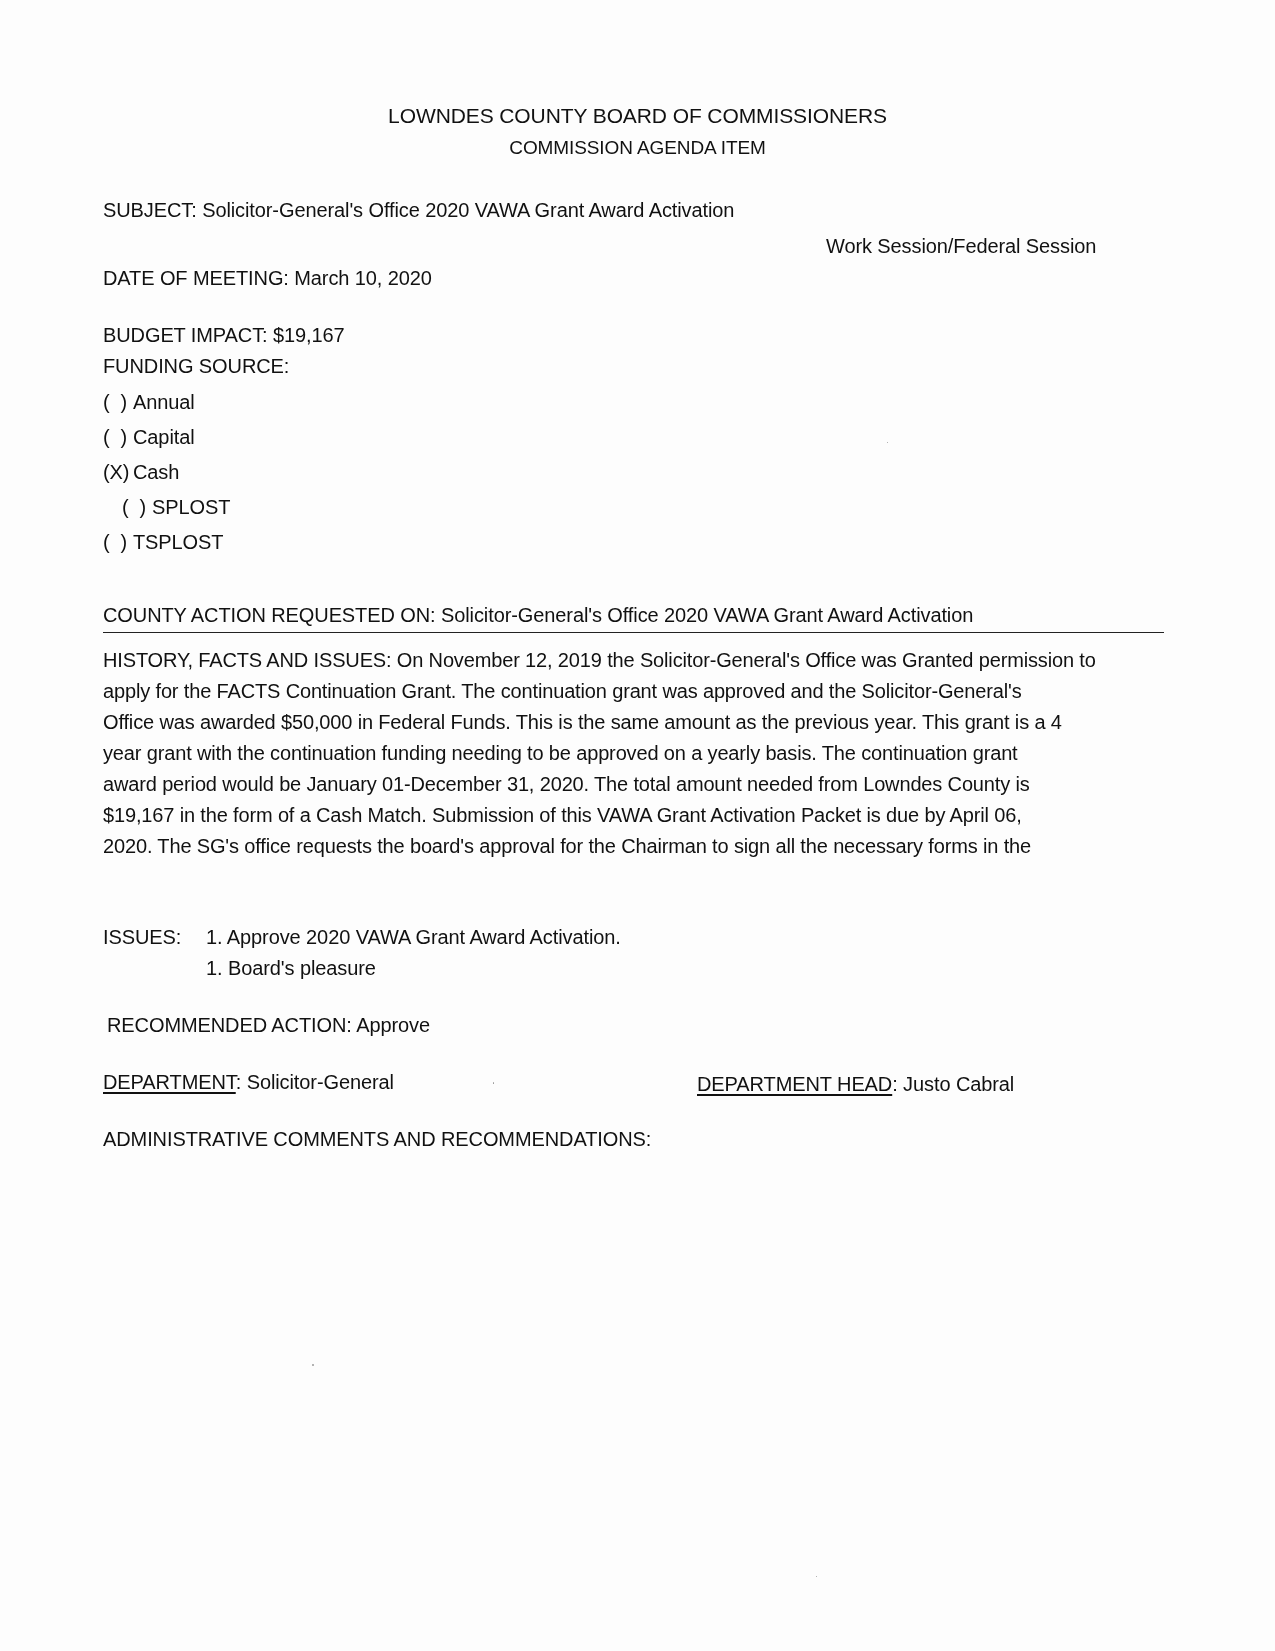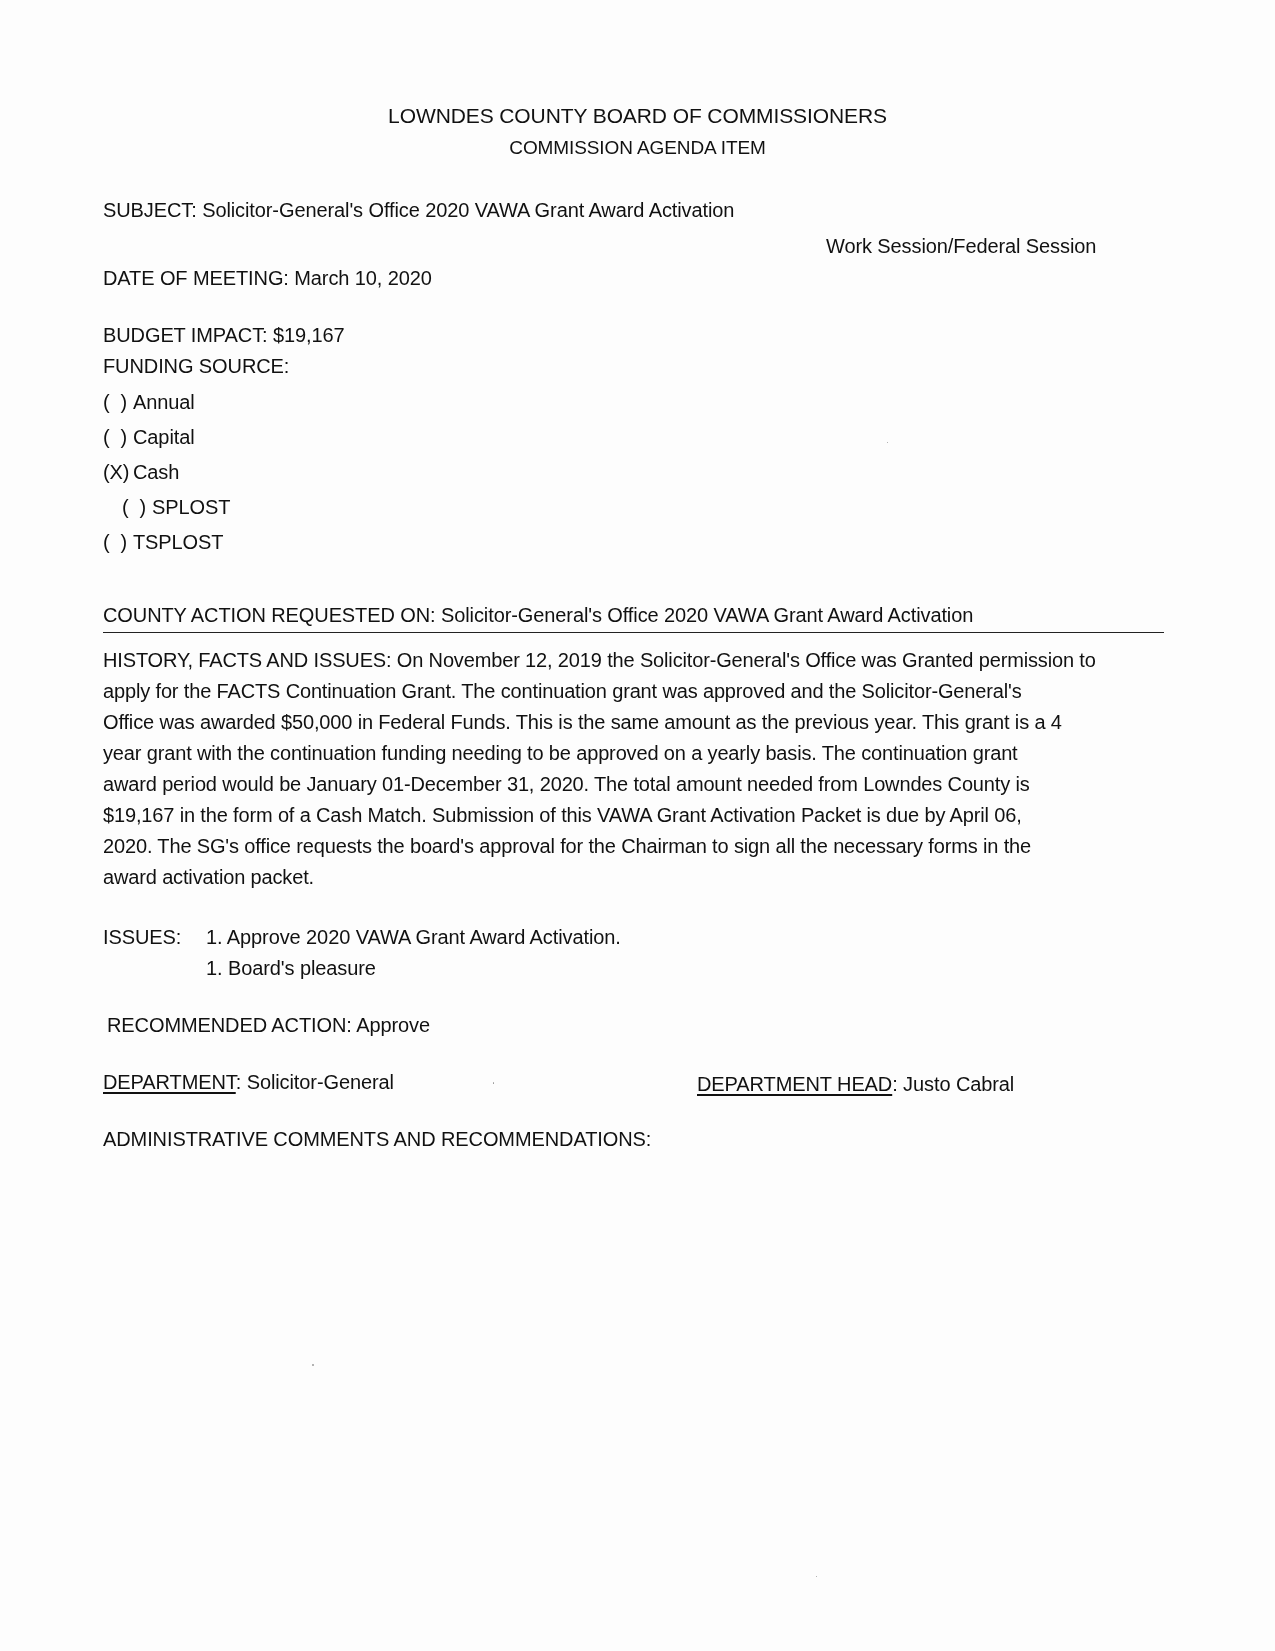--- a/index.html
+++ b/index.html
@@ -112,21 +112,20 @@
   <div class="rule"></div>
 
   <div class="para">
     <span class="line">HISTORY, FACTS AND ISSUES: On November 12, 2019 the Solicitor-General's Office was Granted permission to</span>
     <span class="line">apply for the FACTS Continuation Grant. The continuation grant was approved and the Solicitor-General's</span>
     <span class="line">Office was awarded $50,000 in Federal Funds. This is the same amount as the previous year. This grant is a 4</span>
     <span class="line">year grant with the continuation funding needing to be approved on a yearly basis. The continuation grant</span>
     <span class="line">award period would be January 01-December 31, 2020. The total amount needed from Lowndes County is</span>
     <span class="line">$19,167 in the form of a Cash Match. Submission of this VAWA Grant Activation Packet is due by April 06,</span>
     <span class="line">2020. The SG's office requests the board's approval for the Chairman to sign all the necessary forms in the</span>
-    <span class="line">award activation packet.</span>
   </div>
 
   <div class="t" style="left:103px; top:925px;">ISSUES:</div>
   <div class="t" style="left:206px; top:925px;">1. Approve 2020 VAWA Grant Award Activation.</div>
   <div class="t" style="left:206px; top:956px;">1. Board's pleasure</div>
 
   <div class="t" style="left:107px; top:1013px;">
     <span>RECOMMENDED ACTION:</span>
     <span>Approve</span>
   </div>

